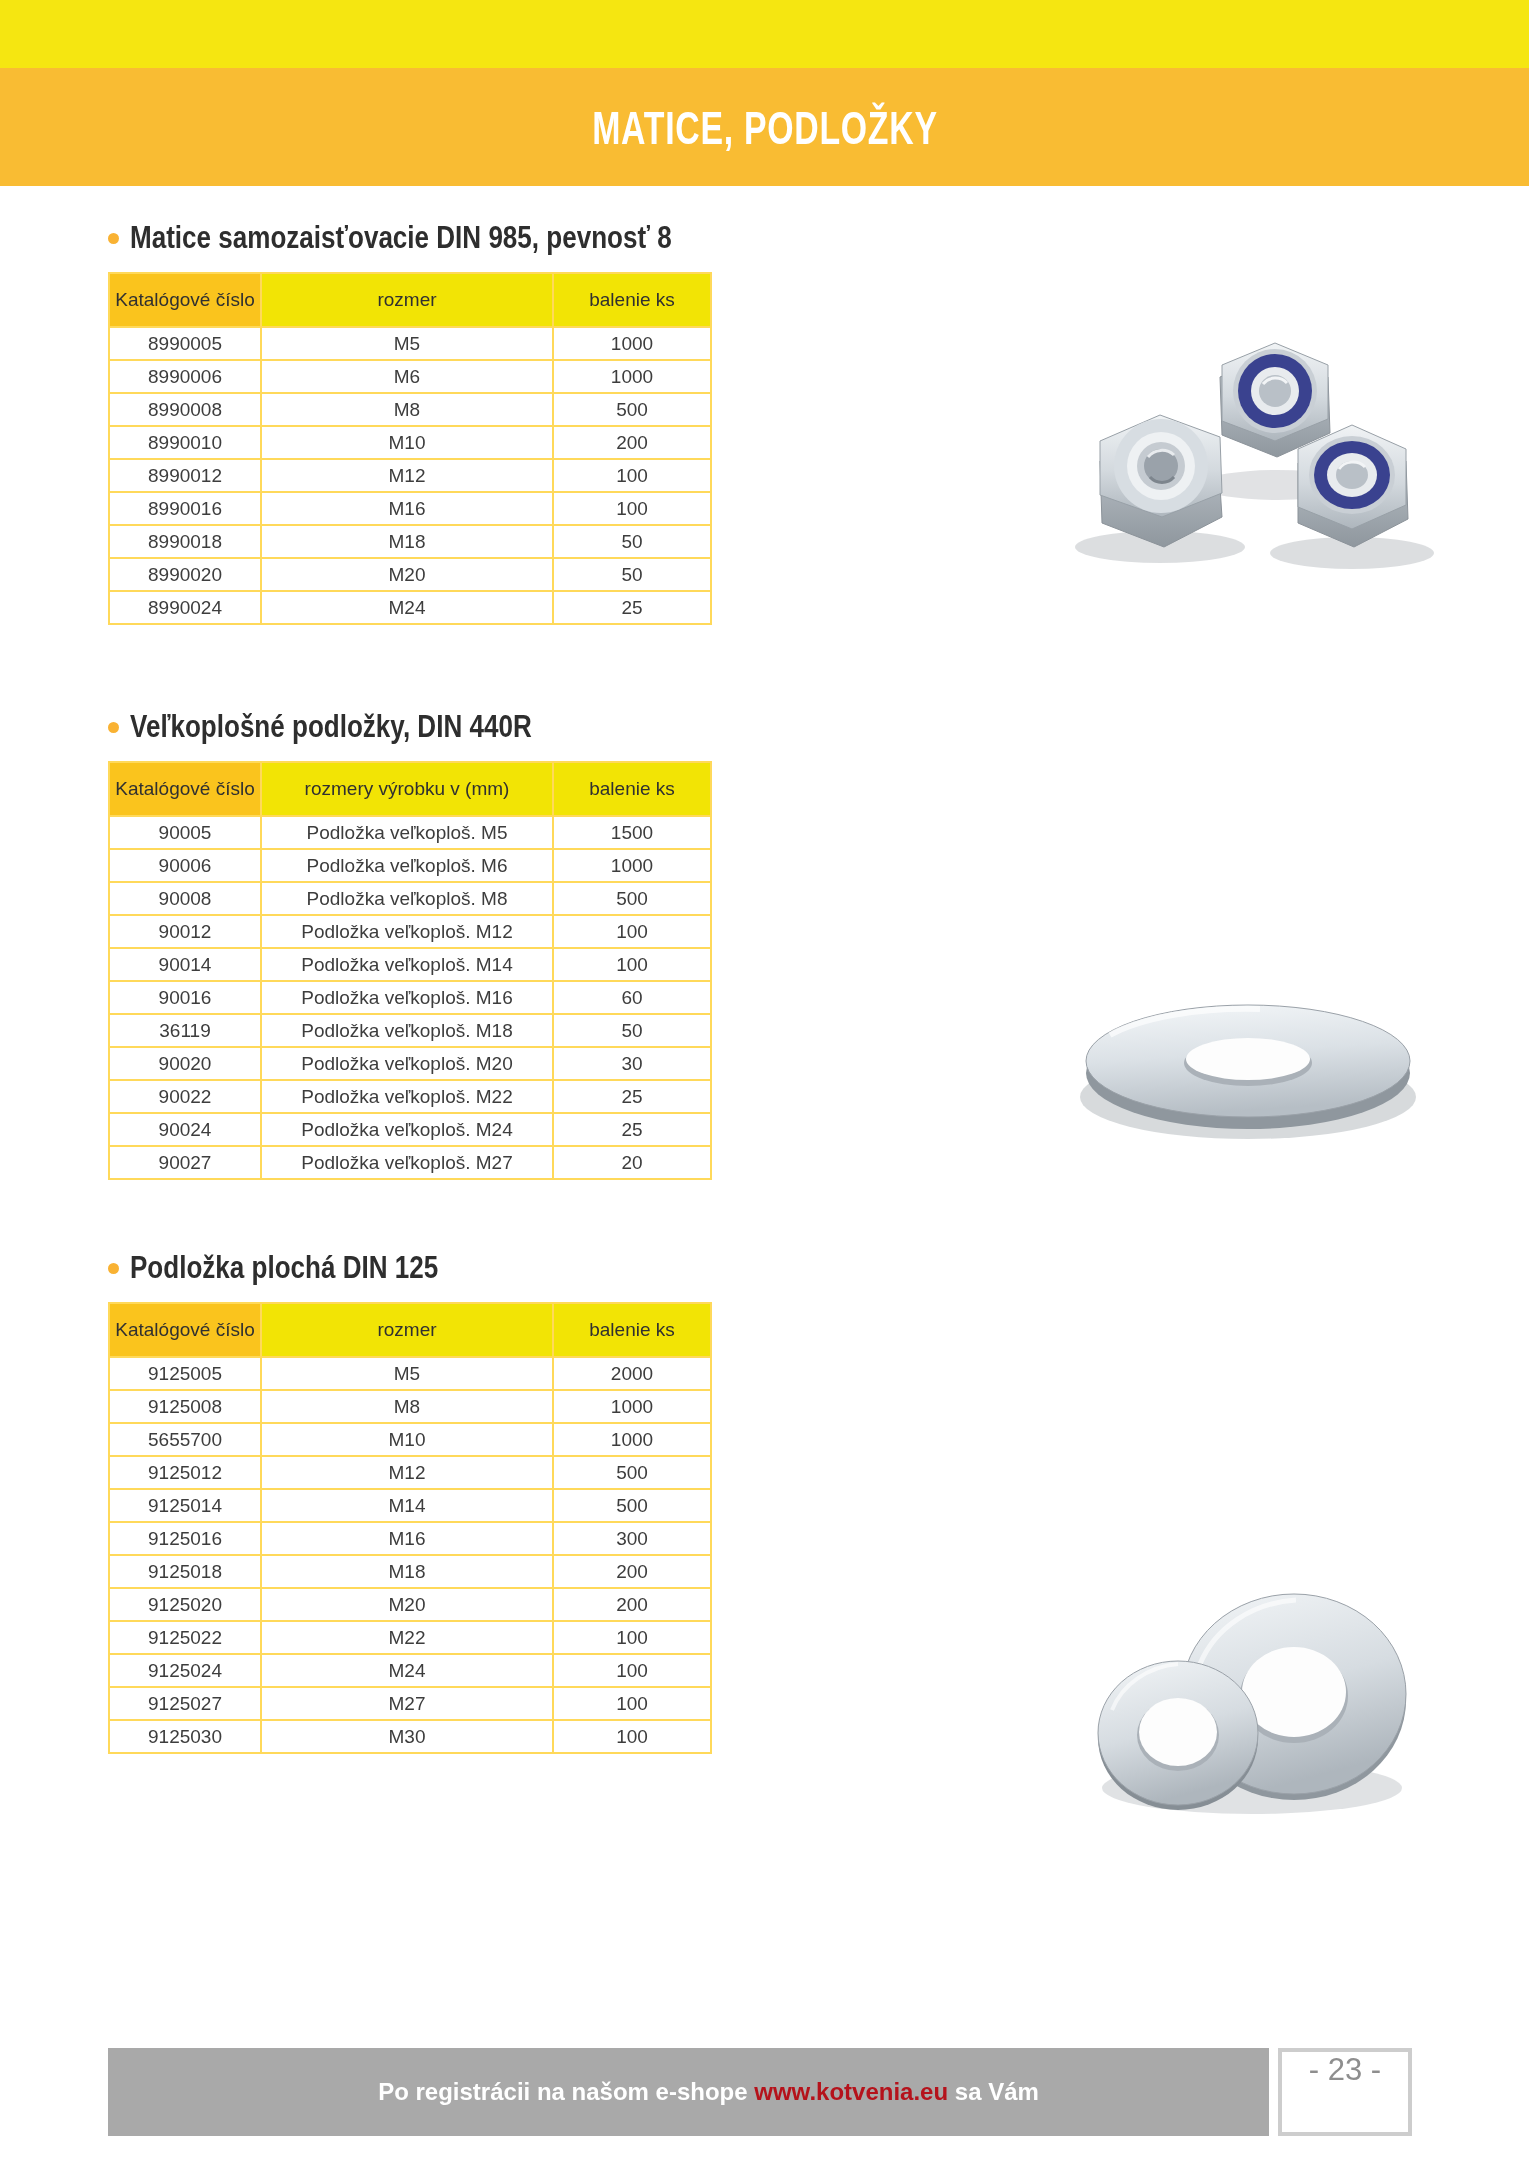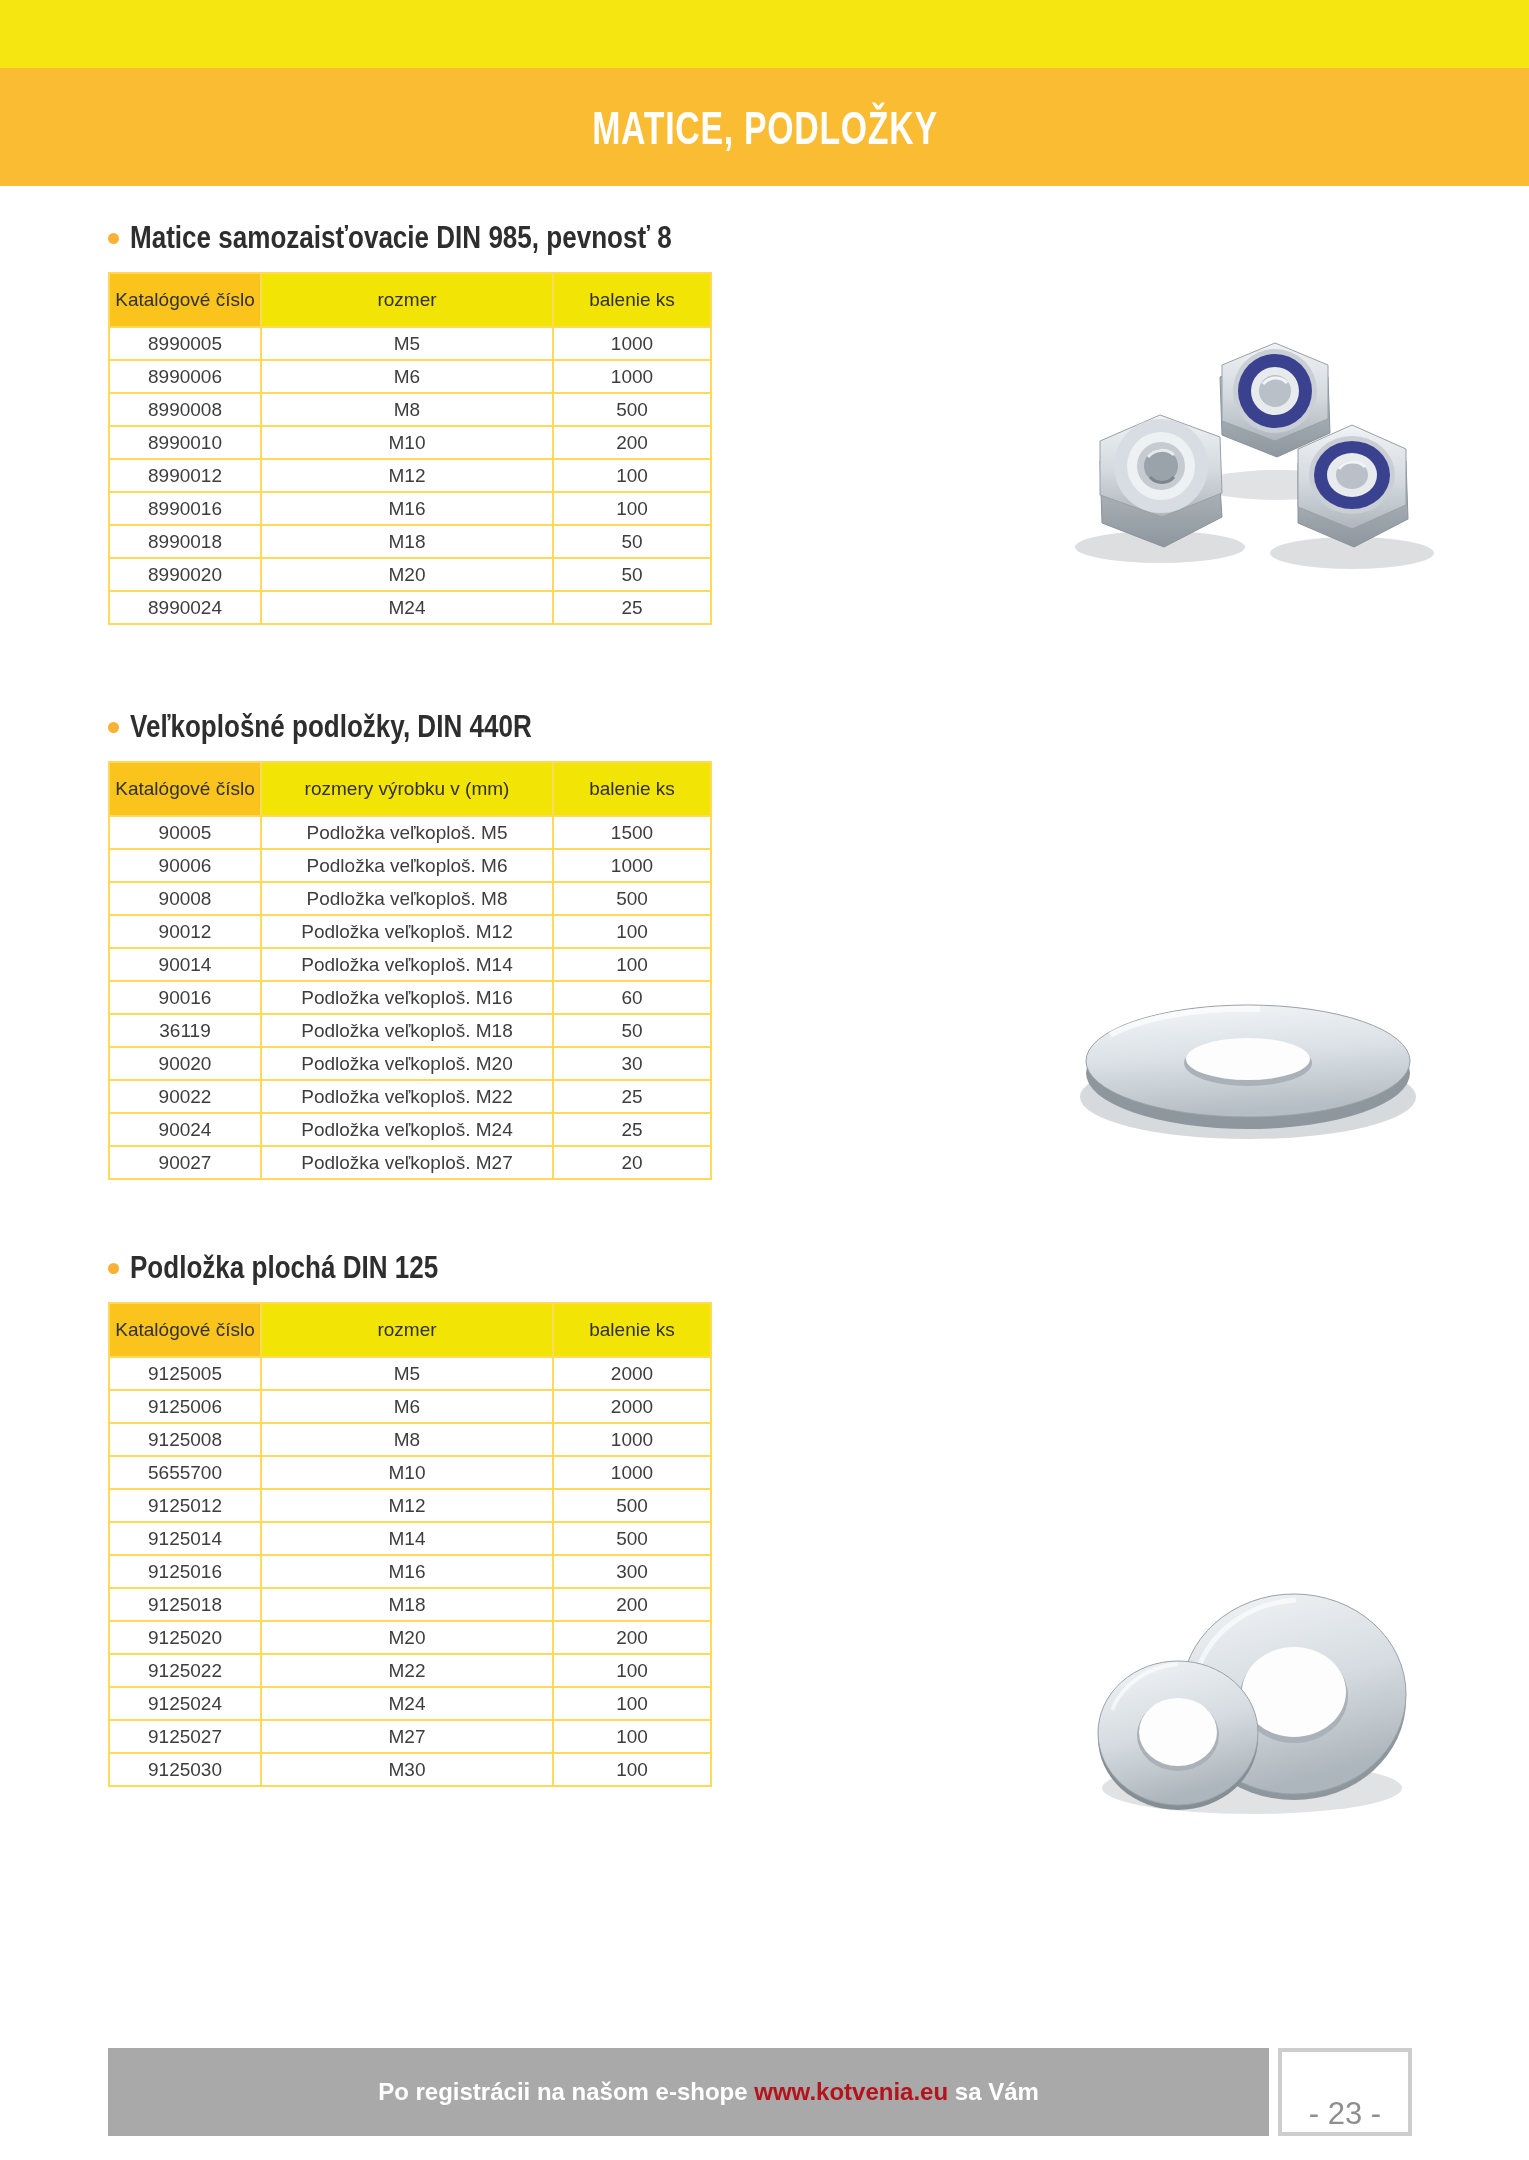--- a/index.html
+++ b/index.html
@@ -48,21 +48,21 @@
   
   .footer{position:absolute;left:108px;top:2048px;width:1304px;height:88px;display:flex;gap:9px;}
   .footer-band{
     flex:1;background:#A9A9A9;display:flex;flex-direction:column;
     align-items:center;justify-content:center;line-height:32px;padding-left:40px;
   }
   .footer-band .line{font-size:24px;font-weight:bold;color:#ffffff;white-space:nowrap;}
   .footer-link{color:#B5121B;cursor:pointer;}
   .page-box{
     width:134px;background:#ffffff;border:4px solid #CDCDCD;box-sizing:border-box;
-    display:flex;align-items:flex-end;justify-content:center;
+    display:flex;align-items:flex-start;justify-content:center;
     color:#8E8E8E;font-size:31px;
   }
 </style>
 </head>
 <body>
 
 <div class="top-strip"></div>
 
 <div class="title-band">
   <span class="page-title">MATICE, PODLOŽKY</span>
@@ -211,25 +211,20 @@
         <tr>
           <th class="w-cat first">Katalógové číslo</th>
           <th class="w-dim">rozmer</th>
           <th class="w-pack">balenie ks</th>
         </tr>
       </thead>
       <tbody>
         <tr>
           <td class="w-cat">9125005</td>
           <td class="w-dim">M5</td>
-          <td class="w-pack">2000</td>
-        </tr>
-        <tr>
-          <td class="w-cat">9125006</td>
-          <td class="w-dim">M6</td>
           <td class="w-pack">2000</td>
         </tr>
         <tr>
           <td class="w-cat">9125008</td>
           <td class="w-dim">M8</td>
           <td class="w-pack">1000</td>
         </tr>
         <tr>
           <td class="w-cat">5655700</td>
           <td class="w-dim">M10</td>

